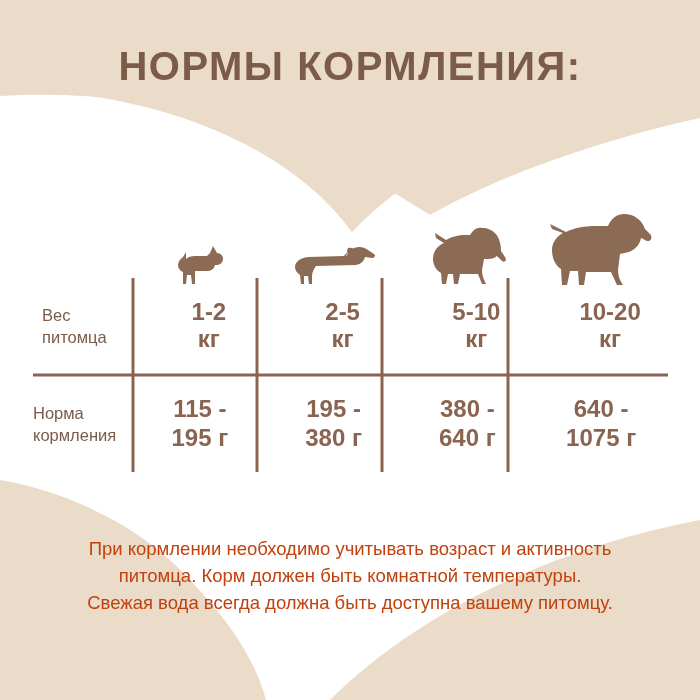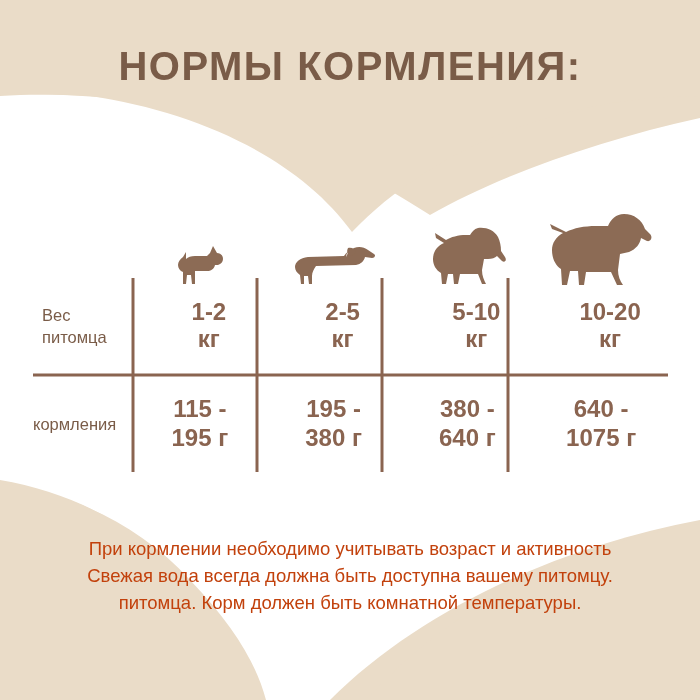--- a/index.html
+++ b/index.html
@@ -159,20 +159,21 @@
         <span>кг</span>
       </div>
       <div class="val-cell">
         <span>10-20</span>
         <span>кг</span>
       </div>
     </div>
 
     <div class="trow trow-2">
       <div class="label-cell">
+        <span>Норма</span>
         <span>кормления</span>
       </div>
       <div class="val-cell">
         <span>115 -</span>
         <span>195 г</span>
       </div>
       <div class="val-cell">
         <span>195 -</span>
         <span>380 г</span>
       </div>
@@ -183,15 +184,15 @@
       <div class="val-cell">
         <span>640 -</span>
         <span>1075 г</span>
       </div>
     </div>
   </div>
 </div>
 
 <div class="footer">
   <div>При кормлении необходимо учитывать возраст и активность</div>
+  <div>питомца. Корм должен быть комнатной температуры.</div>
   <div>Свежая вода всегда должна быть доступна вашему питомцу.</div>
-  <div>питомца. Корм должен быть комнатной температуры.</div>
 </div>
 
 </body></html>

